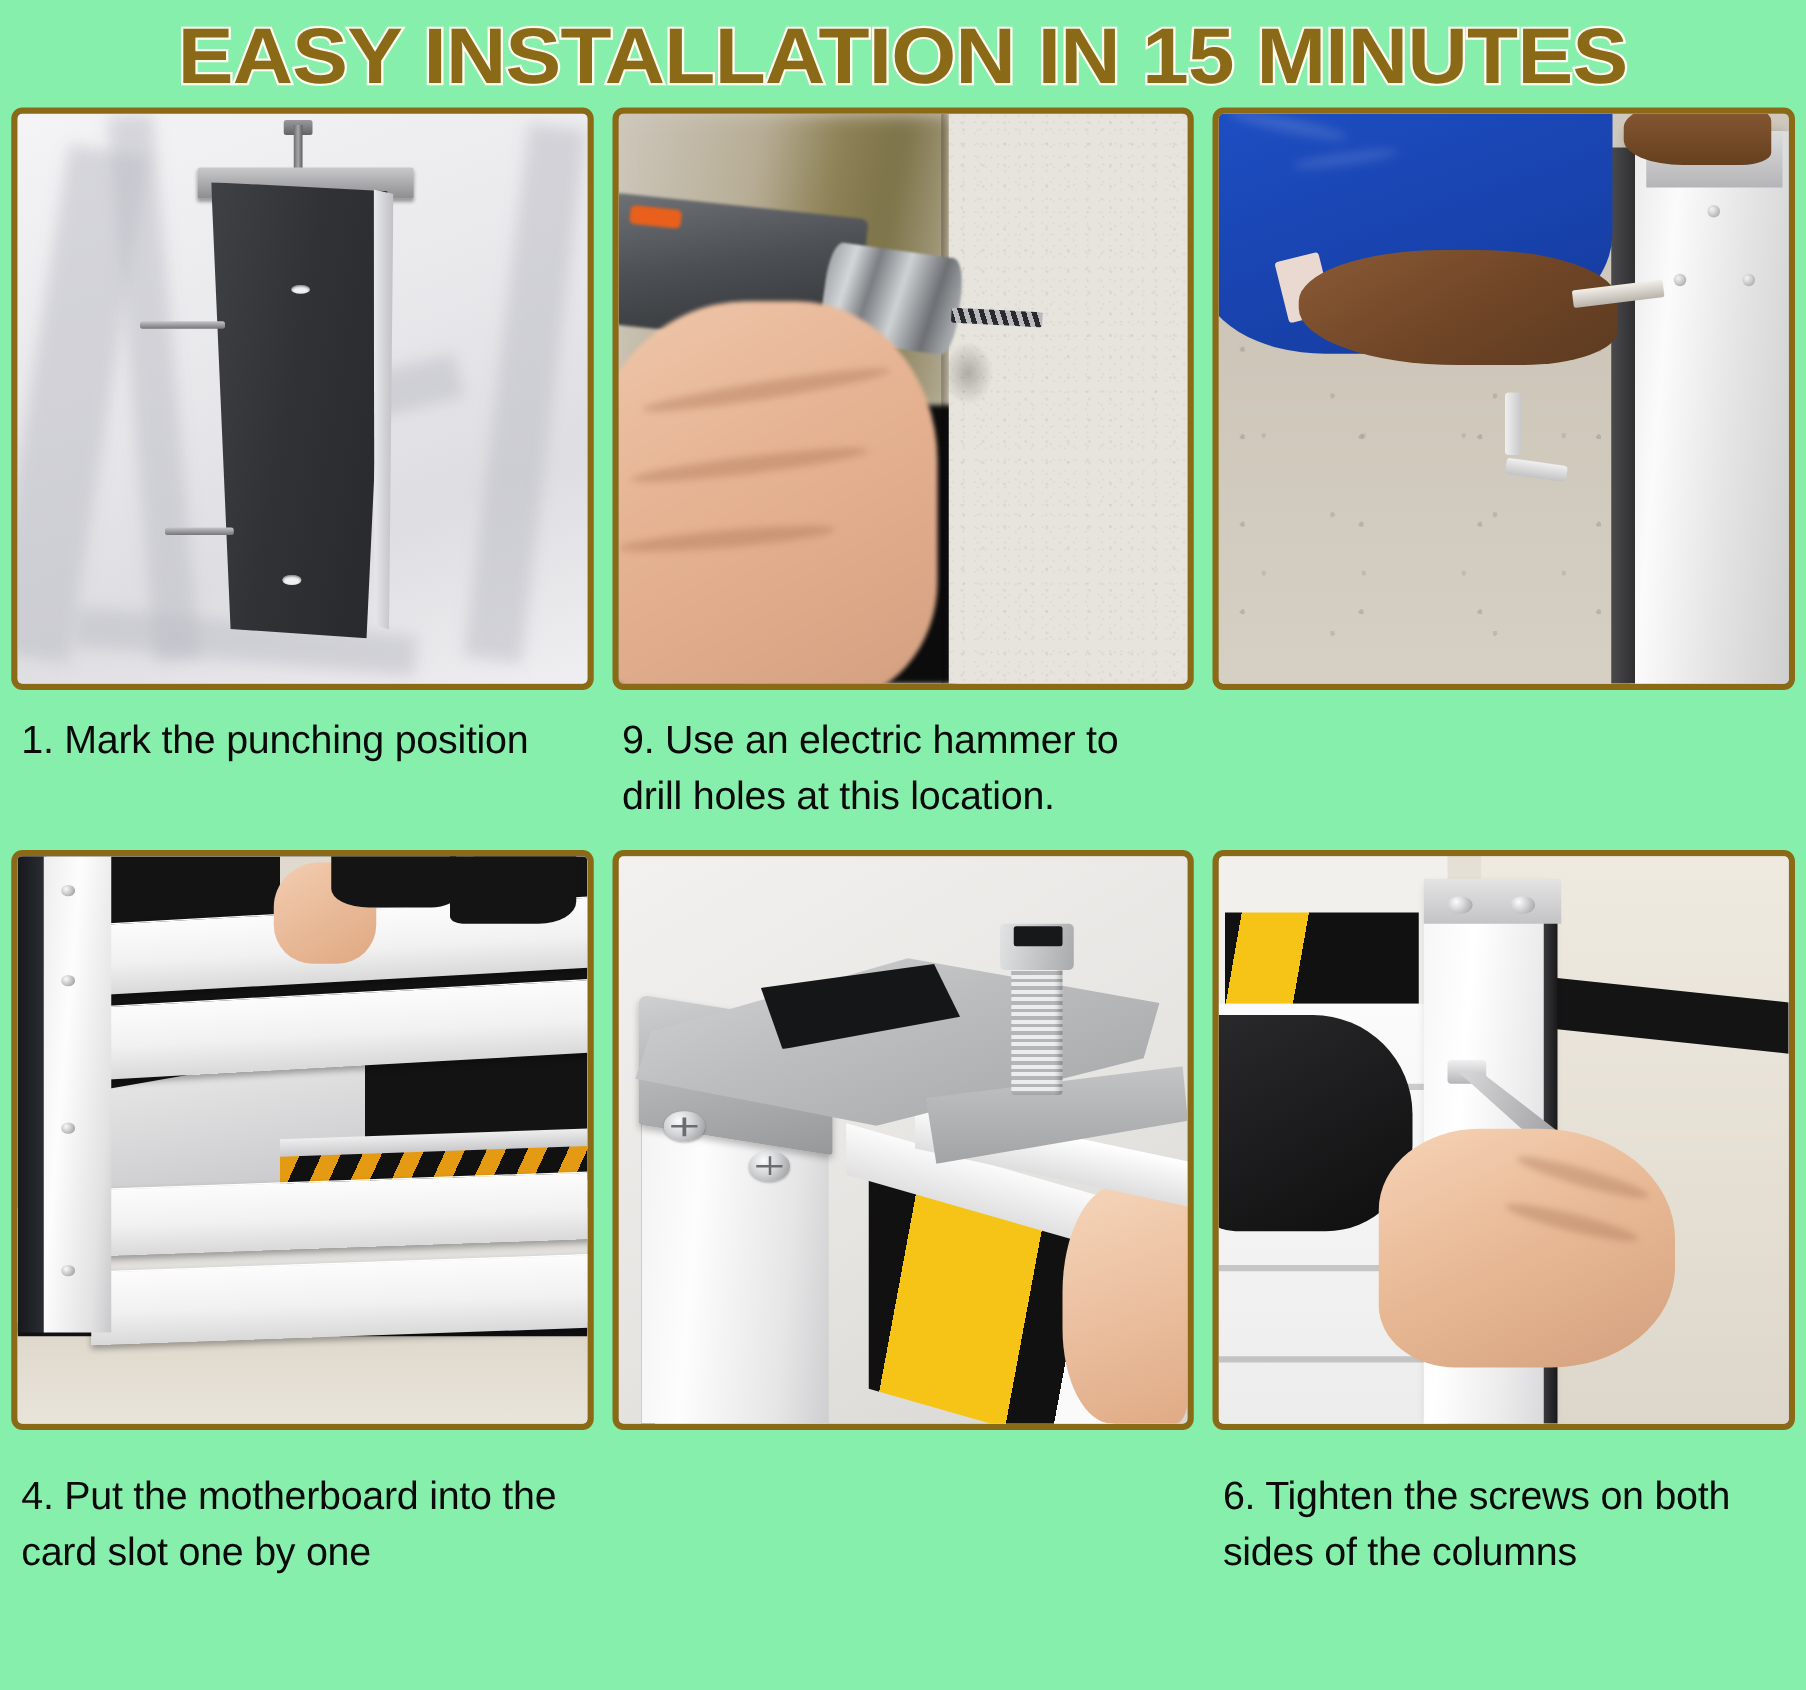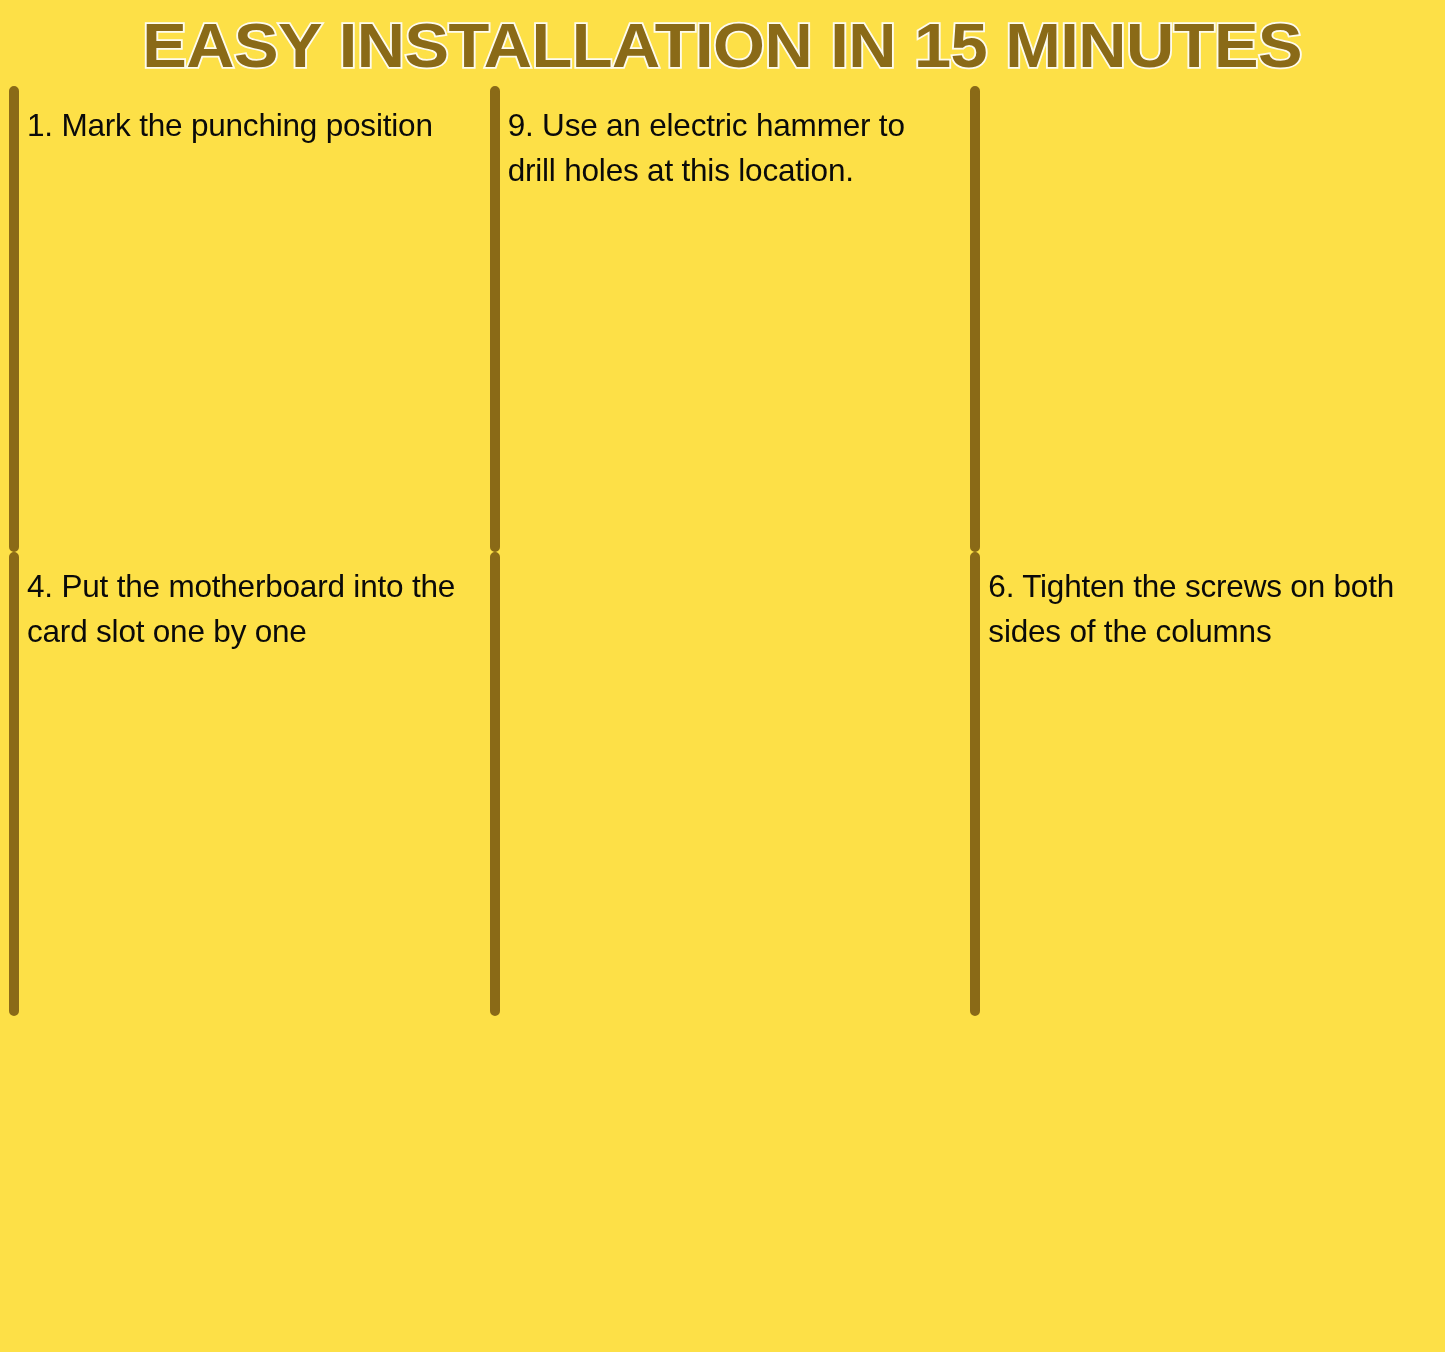--- a/index.html
+++ b/index.html
@@ -10,21 +10,21 @@
     height: 1352px;
     background: #ffffff;
     font-family: "Liberation Sans", sans-serif;
     overflow: hidden;
   }
 
   .sheet {
     position: relative;
     width: 1445px;
     height: 1352px;
-    background: #fde047;
+    background: #86efac;
     padding: 0 6px;
   }
 
   
   .title-bar {
     height: 86px;
     display: flex;
     align-items: center;
     justify-content: center;
     padding-top: 4px;
@@ -46,21 +46,21 @@
   
   .grid {
     display: grid;
     grid-template-columns: 1fr 1fr 1fr;
     grid-template-rows: auto auto;
     column-gap: 15px;
     row-gap: 0px;
     padding: 0 3px;
   }
 
-  .cell { display: flex; }
+  .cell { display: flex; flex-direction: column; }
 
   .frame {
     border: 5px solid #8a6a17;
     border-radius: 9px;
     overflow: hidden;
     height: 466px;
     position: relative;
     background: #d8d8d8;
   }
   .row2 .frame { height: 464px; }
@@ -73,21 +73,21 @@
 
   .caption {
     font-size: 31.5px;
     line-height: 1.43;
     color: #0a0a0a;
     font-weight: 500;
     padding: 17px 6px 0 8px;
     letter-spacing: -0.2px;
   }
   .row1 .caption { min-height: 128px; }
-  .row2 .caption { padding-top: 12px; }
+  .row2 .caption { padding-top: 30px; }
 
   
   .p1 { background: linear-gradient(160deg,#f4f4f6 0%,#e9e9ec 40%,#dedee2 70%,#efeff1 100%); }
   .p1 .cloth-fold {
     position: absolute; background: rgba(190,190,198,.55);
     filter: blur(6px);
   }
   .p1 .f1 { left: 2%;  top: 6%;  width: 14%; height: 90%; transform: rotate(9deg); }
   .p1 .f2 { left: 20%; top: 0%;  width: 8%;  height: 96%; transform: rotate(-5deg); }
   .p1 .f3 { right: 6%; top: 2%;  width: 10%; height: 94%; transform: rotate(7deg); }

